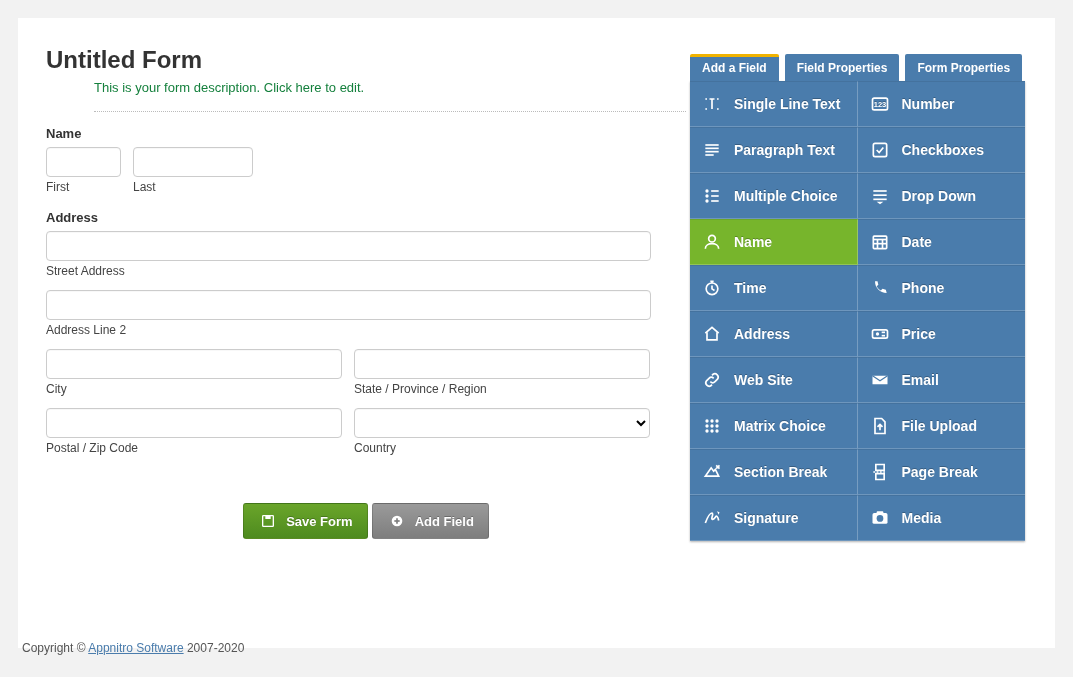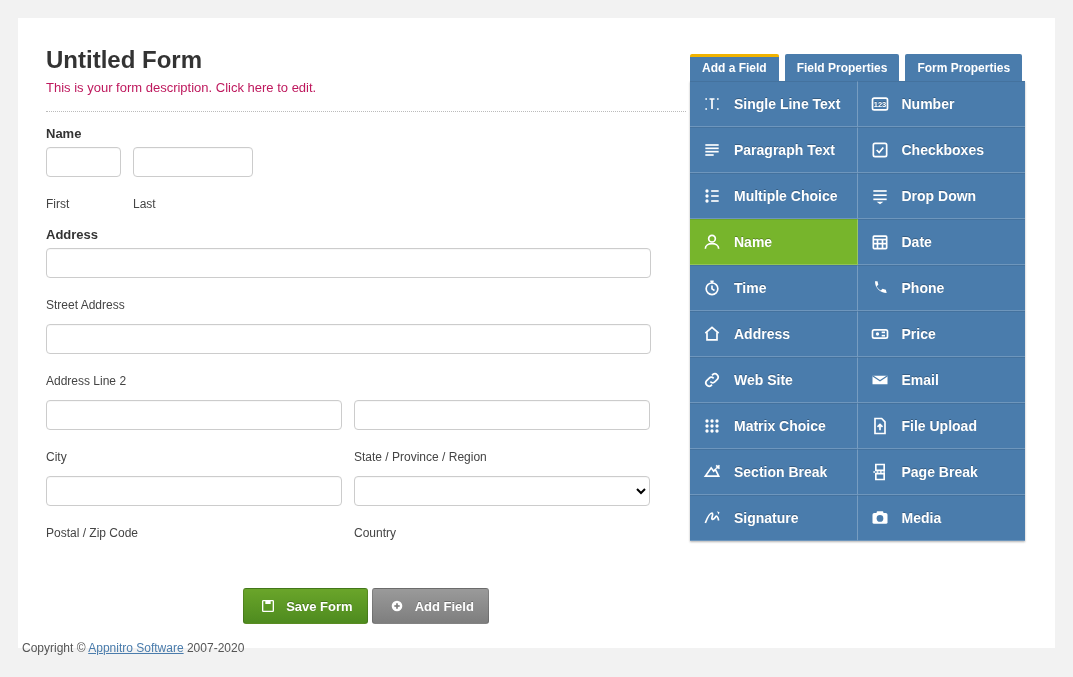--- a/index.html
+++ b/index.html
@@ -29,24 +29,25 @@
     width: 640px;
   }
   .form-title {
     font-size: 24px;
     font-weight: 700;
     color: #333;
     margin-bottom: 6px;
   }
   .form-desc {
     font-size: 13px;
-    color: #be185d;
+    color: #15803d;
     padding-bottom: 16px;
     border-bottom: 1px dotted #bbb;
     margin-bottom: 14px;
+    margin-left: 48px;
   }
   .field-label {
     font-weight: 700;
     font-size: 13px;
     color: #333;
     margin-bottom: 6px;
     display: block;
   }
   .row { display: flex; gap: 12px; }
   .col { display: flex; flex-direction: column; }
@@ -55,21 +56,21 @@
     border: 1px solid #ccc;
     border-radius: 4px;
     height: 30px;
     padding: 4px 8px;
     font-size: 13px;
     box-shadow: 0 1px 1px rgba(0,0,0,0.03) inset;
   }
   .sublabel {
     font-size: 12px;
     color: #444;
-    margin-top: 20px;
+    margin-top: 3px;
   }
   .section { margin-bottom: 16px; }
   .btn-row {
     display: flex;
     gap: 4px;
     justify-content: center;
     margin-top: 48px;
     width: 640px;
   }
   .btn {

